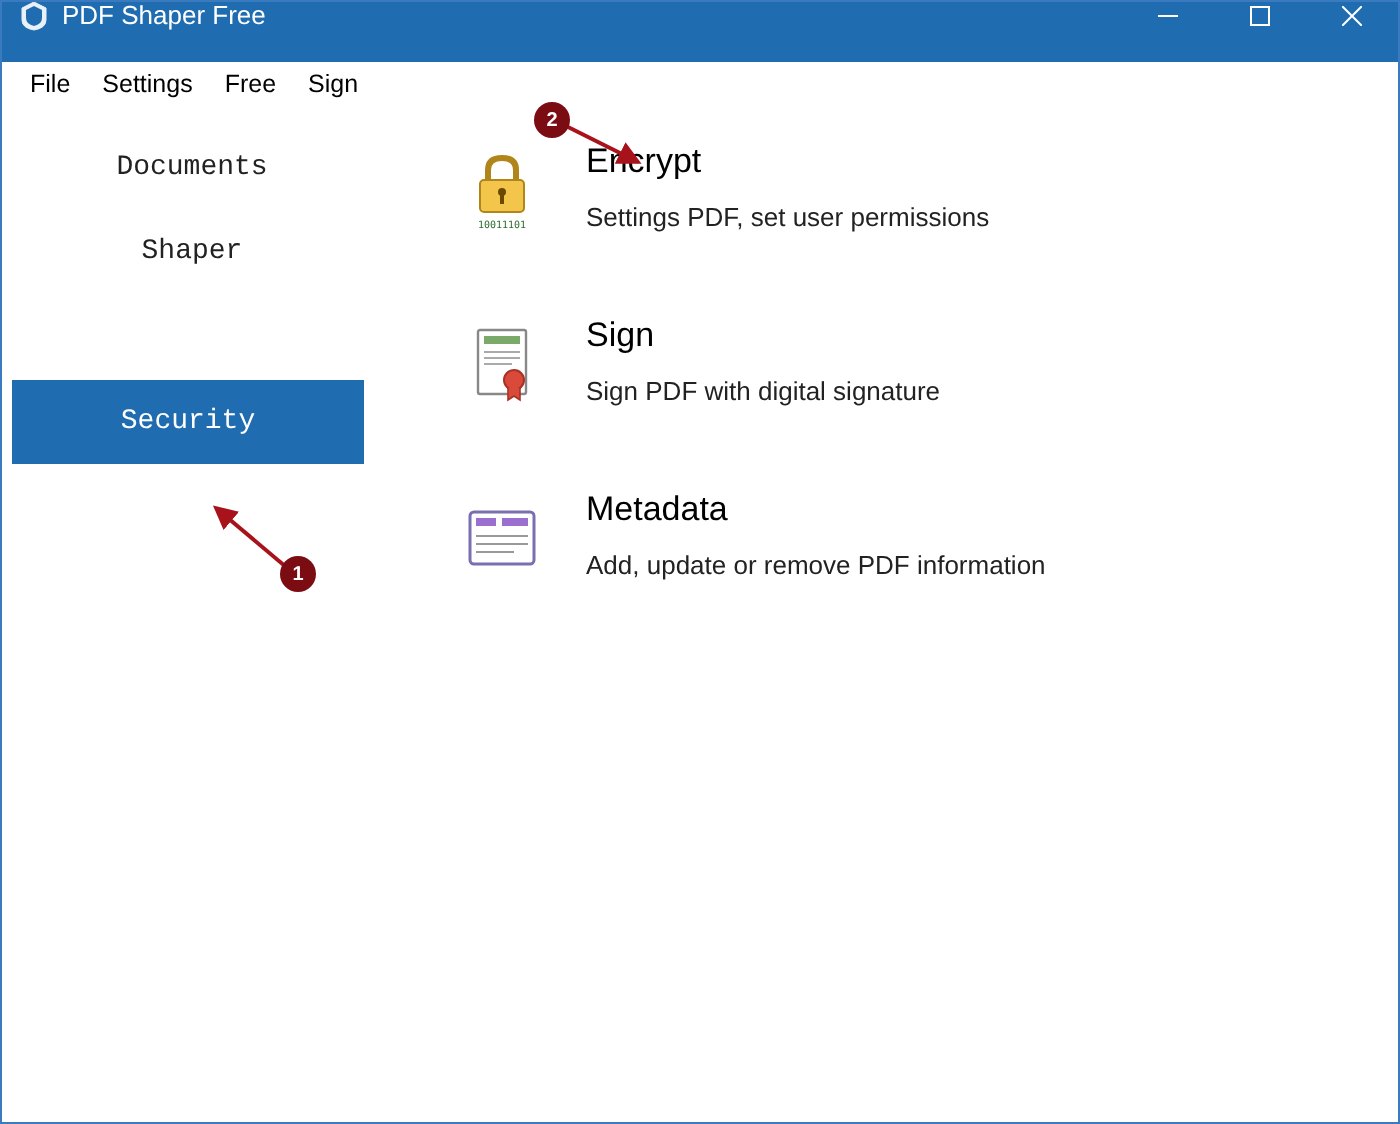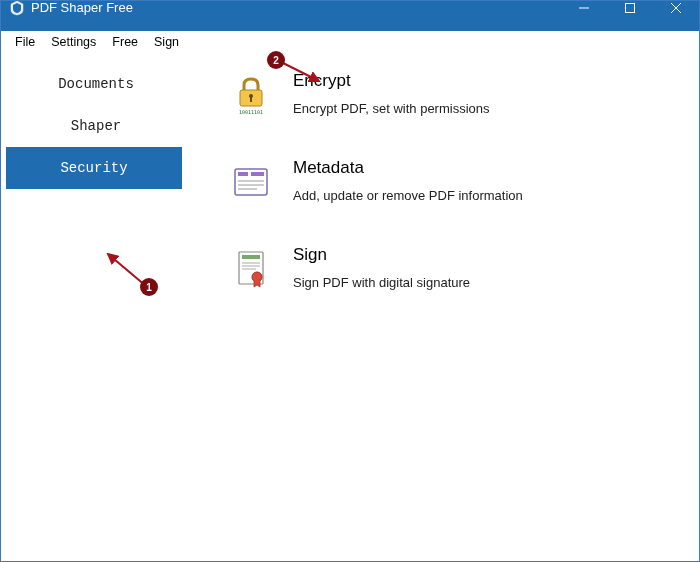--- a/index.html
+++ b/index.html
@@ -69,20 +69,21 @@
     font-size: 14px;
     color: #222;
     cursor: pointer;
     font-family: Liberation Mono, monospace;
   }
   .sidebar-item.active {
     background: #1f6cb0;
     color: #fff;
     width: 176px;
     margin-left: 5px;
+    margin-top: 43px;
   }
   .main {
     flex: 1;
     padding: 18px 20px 0 40px;
     position: relative;
   }
   .option-row {
     display: flex;
     align-items: flex-start;
     margin-bottom: 42px;
@@ -180,60 +181,60 @@
         <svg width="36" height="40" viewBox="0 0 36 40">
           <path d="M11 15 V10 Q11 4 18 4 Q25 4 25 10 V15" fill="none" stroke="#b0861a" stroke-width="3"></path>
           <rect x="7" y="15" width="22" height="16" rx="2" fill="#f3c64b" stroke="#b0861a" stroke-width="1"></rect>
           <circle cx="18" cy="21" r="2" fill="#6b4a00"></circle>
           <rect x="17" y="22" width="2" height="5" fill="#6b4a00"></rect>
           <text x="18" y="39" font-size="5" text-anchor="middle" fill="#2a6a2a" font-family="monospace">10011101</text>
         </svg>
       </div>
       <div class="option-text">
         <div class="opt-title">Encrypt</div>
-        <div class="opt-desc">Encrypt PDF, set with permissions</div>
-      </div>
-    </div>
-
-
-    <div class="option-row">
-      <div class="option-icon">
-        <svg width="36" height="30" viewBox="0 0 36 30">
-          <rect x="2" y="2" width="32" height="26" rx="2" fill="#fff" stroke="#7a6fb0" stroke-width="1.5"></rect>
-          <rect x="5" y="5" width="10" height="4" fill="#9a6fd0"></rect>
-          <rect x="18" y="5" width="13" height="4" fill="#9a6fd0"></rect>
-          <line x1="5" y1="14" x2="31" y2="14" stroke="#999" stroke-width="1"></line>
-          <line x1="5" y1="18" x2="31" y2="18" stroke="#999" stroke-width="1"></line>
-          <line x1="5" y1="22" x2="24" y2="22" stroke="#999" stroke-width="1"></line>
-        </svg>
-      </div>
-      <div class="option-text">
-        <div class="opt-title">Metadata</div>
-        <div class="opt-desc">Add, update or remove PDF information</div>
-      </div>
-    </div>
+        <div class="opt-desc">Settings PDF, set user permissions</div>
+      </div>
+    </div>
+
 
     <div class="option-row">
       <div class="option-icon">
         <svg width="30" height="38" viewBox="0 0 30 38">
           <rect x="3" y="2" width="24" height="32" rx="1" fill="#fff" stroke="#888" stroke-width="1.2"></rect>
           <rect x="6" y="5" width="18" height="4" fill="#7aa96a"></rect>
           <line x1="6" y1="13" x2="24" y2="13" stroke="#aaa"></line>
           <line x1="6" y1="16" x2="24" y2="16" stroke="#aaa"></line>
           <line x1="6" y1="19" x2="20" y2="19" stroke="#aaa"></line>
           <circle cx="21" cy="27" r="5" fill="#d94a3a" stroke="#a83024"></circle>
           <path d="M18 31 L18 37 L21 35 L24 37 L24 31" fill="#d94a3a" stroke="#a83024" stroke-width="0.8"></path>
         </svg>
       </div>
       <div class="option-text">
         <div class="opt-title">Sign</div>
         <div class="opt-desc">Sign PDF with digital signature</div>
       </div>
     </div>
 
+    <div class="option-row">
+      <div class="option-icon">
+        <svg width="36" height="30" viewBox="0 0 36 30">
+          <rect x="2" y="2" width="32" height="26" rx="2" fill="#fff" stroke="#7a6fb0" stroke-width="1.5"></rect>
+          <rect x="5" y="5" width="10" height="4" fill="#9a6fd0"></rect>
+          <rect x="18" y="5" width="13" height="4" fill="#9a6fd0"></rect>
+          <line x1="5" y1="14" x2="31" y2="14" stroke="#999" stroke-width="1"></line>
+          <line x1="5" y1="18" x2="31" y2="18" stroke="#999" stroke-width="1"></line>
+          <line x1="5" y1="22" x2="24" y2="22" stroke="#999" stroke-width="1"></line>
+        </svg>
+      </div>
+      <div class="option-text">
+        <div class="opt-title">Metadata</div>
+        <div class="opt-desc">Add, update or remove PDF information</div>
+      </div>
+    </div>
+
   </div>
 
   <div class="callout" style="left:95px; top:195px; width:60px; height:40px;">
     <svg width="60" height="40">
       <defs>
           <marker id="ah1" markerWidth="6" markerHeight="6" refX="5" refY="3" orient="auto">
             <path d="M0,0 L6,3 L0,6 Z" fill="#a8121a"></path>
           </marker>
         </defs>
       <line x1="50" y1="38" x2="12" y2="6" stroke="#a8121a" stroke-width="2" marker-end="url(#ah1)"></line>

